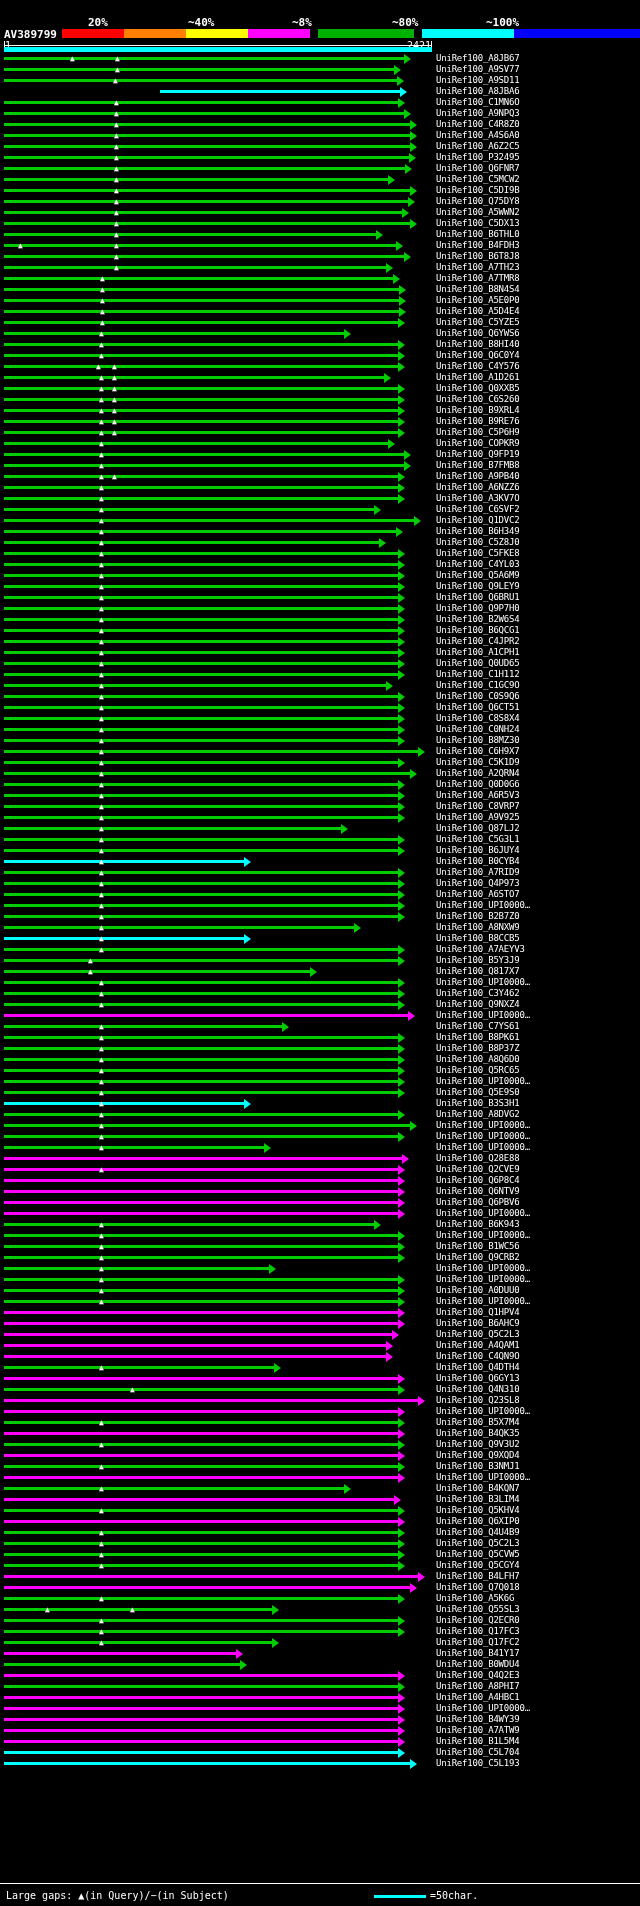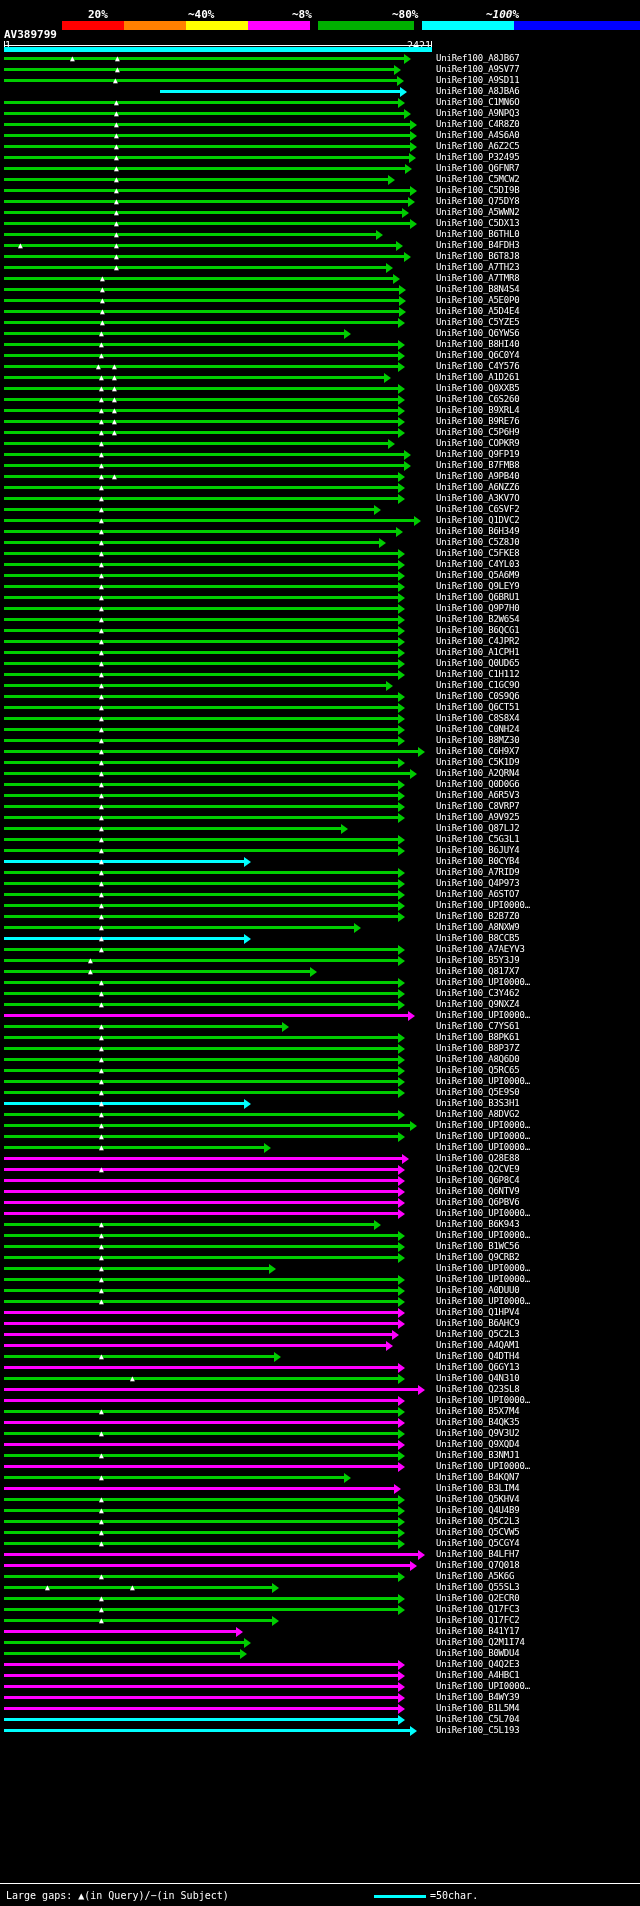--- a/index.html
+++ b/index.html
@@ -12,21 +12,21 @@
     height: 1906px;
     position: relative;
     font-family: "DejaVu Sans Mono", monospace;
     color: #ffffff;
     overflow: hidden;
   }
 
   
   #legend {
     position: absolute;
-    left: 0; top: 8px;
+    left: 0; top: 16px;
     width: 640px;
     height: 26px;
   }
   .legend-labels {
     position: absolute;
     left: 0; top: 0;
     width: 640px;
     height: 13px;
   }
   .legend-label {
@@ -170,21 +170,21 @@
 </style>
 </head>
 <body>
 
 <div id="legend">
   <div class="legend-labels">
       <div class="legend-label" style="left: 88px;">20%</div>
       <div class="legend-label" style="left: 188px;">~40%</div>
       <div class="legend-label" style="left: 292px;">~8%</div>
       <div class="legend-label" style="left: 392px;">~80%</div>
-      <div class="legend-label" style="left: 486px; font-style: italic;">~100%</div>
+      <div class="legend-label" style="left: 486px;">~100%</div>
     </div>
   <div class="legend-bands">
       <div class="legend-bar" style="left: 0px; width: 62px; background: rgb(0, 0, 0);"></div>
       <div class="legend-bar" style="left: 62px; width: 62px; background: rgb(255, 0, 0);"></div>
       <div class="legend-bar" style="left: 124px; width: 62px; background: rgb(255, 128, 0);"></div>
       <div class="legend-bar" style="left: 186px; width: 62px; background: rgb(255, 255, 0);"></div>
       <div class="legend-bar" style="left: 248px; width: 62px; background: rgb(255, 0, 255);"></div>
       <div class="legend-bar" style="left: 310px; width: 8px; background: rgb(0, 0, 0);"></div>
       <div class="legend-bar" style="left: 318px; width: 96px; background: rgb(0, 176, 0);"></div>
       <div class="legend-bar" style="left: 414px; width: 8px; background: rgb(0, 0, 0);"></div>
@@ -907,20 +907,25 @@
       <div class="hsp" style="left: 4px; width: 388px; background: rgb(255, 0, 255);"></div>
       <div class="arrow" style="left: 392px; border-left: 7px solid rgb(255, 0, 255);"></div>
       <div class="subject-label">UniRef100_Q5C2L3</div>
     </div>
     <div class="row">
       <div class="hsp" style="left: 4px; width: 382px; background: rgb(255, 0, 255);"></div>
       <div class="arrow" style="left: 386px; border-left: 7px solid rgb(255, 0, 255);"></div>
       <div class="subject-label">UniRef100_A4QAM1</div>
     </div>
     <div class="row">
+      <div class="hsp" style="left: 4px; width: 382px; background: rgb(255, 0, 255);"></div>
+      <div class="arrow" style="left: 386px; border-left: 7px solid rgb(255, 0, 255);"></div>
+      <div class="subject-label">UniRef100_C4QN9O</div>
+    </div>
+    <div class="row">
       <div class="hsp" style="left: 4px; width: 270px; background: rgb(0, 204, 0);"></div>
       <div class="arrow" style="left: 274px; border-left: 7px solid rgb(0, 204, 0);"></div>
       <div class="gap-marker" style="left: 99px;">▲</div>
       <div class="subject-label">UniRef100_Q4DTH4</div>
     </div>
     <div class="row">
       <div class="hsp" style="left: 4px; width: 394px; background: rgb(255, 0, 255);"></div>
       <div class="arrow" style="left: 398px; border-left: 7px solid rgb(255, 0, 255);"></div>
       <div class="subject-label">UniRef100_Q6GY13</div>
     </div>
@@ -982,20 +987,25 @@
     <div class="row">
       <div class="hsp" style="left: 4px; width: 390px; background: rgb(255, 0, 255);"></div>
       <div class="arrow" style="left: 394px; border-left: 7px solid rgb(255, 0, 255);"></div>
       <div class="subject-label">UniRef100_B3LIM4</div>
     </div>
     <div class="row">
       <div class="hsp" style="left: 4px; width: 394px; background: rgb(0, 204, 0);"></div>
       <div class="arrow" style="left: 398px; border-left: 7px solid rgb(0, 204, 0);"></div>
       <div class="gap-marker" style="left: 99px;">▲</div>
       <div class="subject-label">UniRef100_Q5KHV4</div>
+    </div>
+    <div class="row">
+      <div class="hsp" style="left: 4px; width: 394px; background: rgb(255, 0, 255);"></div>
+      <div class="arrow" style="left: 398px; border-left: 7px solid rgb(255, 0, 255);"></div>
+      <div class="subject-label">UniRef100_Q6XIP0</div>
     </div>
     <div class="row">
       <div class="hsp" style="left: 4px; width: 394px; background: rgb(0, 204, 0);"></div>
       <div class="arrow" style="left: 398px; border-left: 7px solid rgb(0, 204, 0);"></div>
       <div class="gap-marker" style="left: 99px;">▲</div>
       <div class="subject-label">UniRef100_Q4U4B9</div>
     </div>
     <div class="row">
       <div class="hsp" style="left: 4px; width: 394px; background: rgb(0, 204, 0);"></div>
       <div class="arrow" style="left: 398px; border-left: 7px solid rgb(0, 204, 0);"></div>
@@ -1054,48 +1064,53 @@
       <div class="arrow" style="left: 272px; border-left: 7px solid rgb(0, 204, 0);"></div>
       <div class="gap-marker" style="left: 99px;">▲</div>
       <div class="subject-label">UniRef100_Q17FC2</div>
     </div>
     <div class="row">
       <div class="hsp" style="left: 4px; width: 232px; background: rgb(255, 0, 255);"></div>
       <div class="arrow" style="left: 236px; border-left: 7px solid rgb(255, 0, 255);"></div>
       <div class="subject-label">UniRef100_B41Y17</div>
     </div>
     <div class="row">
-      <div class="hsp" style="left: 4px; width: 240px; background: rgb(0, 204, 0);"></div>
-      <div class="arrow" style="left: 244px; border-left: 7px solid rgb(0, 204, 0);"></div>
-      <div class="subject-label">UniRef100_Q2M1I74</div>
-    </div>
-    <div class="row">
       <div class="hsp" style="left: 4px; width: 236px; background: rgb(0, 204, 0);"></div>
       <div class="arrow" style="left: 240px; border-left: 7px solid rgb(0, 204, 0);"></div>
       <div class="subject-label">UniRef100_B0WDU4</div>
     </div>
     <div class="row">
       <div class="hsp" style="left: 4px; width: 394px; background: rgb(255, 0, 255);"></div>
       <div class="arrow" style="left: 398px; border-left: 7px solid rgb(255, 0, 255);"></div>
       <div class="subject-label">UniRef100_Q4Q2E3</div>
     </div>
     <div class="row">
+      <div class="hsp" style="left: 4px; width: 394px; background: rgb(0, 204, 0);"></div>
+      <div class="arrow" style="left: 398px; border-left: 7px solid rgb(0, 204, 0);"></div>
+      <div class="subject-label">UniRef100_A8PHI7</div>
+    </div>
+    <div class="row">
       <div class="hsp" style="left: 4px; width: 394px; background: rgb(255, 0, 255);"></div>
       <div class="arrow" style="left: 398px; border-left: 7px solid rgb(255, 0, 255);"></div>
       <div class="subject-label">UniRef100_A4HBC1</div>
     </div>
     <div class="row">
       <div class="hsp" style="left: 4px; width: 394px; background: rgb(255, 0, 255);"></div>
       <div class="arrow" style="left: 398px; border-left: 7px solid rgb(255, 0, 255);"></div>
       <div class="subject-label">UniRef100_UPI0000…</div>
     </div>
     <div class="row">
       <div class="hsp" style="left: 4px; width: 394px; background: rgb(255, 0, 255);"></div>
       <div class="arrow" style="left: 398px; border-left: 7px solid rgb(255, 0, 255);"></div>
       <div class="subject-label">UniRef100_B4WY39</div>
+    </div>
+    <div class="row">
+      <div class="hsp" style="left: 4px; width: 394px; background: rgb(255, 0, 255);"></div>
+      <div class="arrow" style="left: 398px; border-left: 7px solid rgb(255, 0, 255);"></div>
+      <div class="subject-label">UniRef100_A7ATW9</div>
     </div>
     <div class="row">
       <div class="hsp" style="left: 4px; width: 394px; background: rgb(255, 0, 255);"></div>
       <div class="arrow" style="left: 398px; border-left: 7px solid rgb(255, 0, 255);"></div>
       <div class="subject-label">UniRef100_B1L5M4</div>
     </div>
     <div class="row">
       <div class="hsp" style="left: 4px; width: 394px; background: rgb(0, 255, 255);"></div>
       <div class="arrow" style="left: 398px; border-left: 7px solid rgb(0, 255, 255);"></div>
       <div class="subject-label">UniRef100_C5L704</div>

